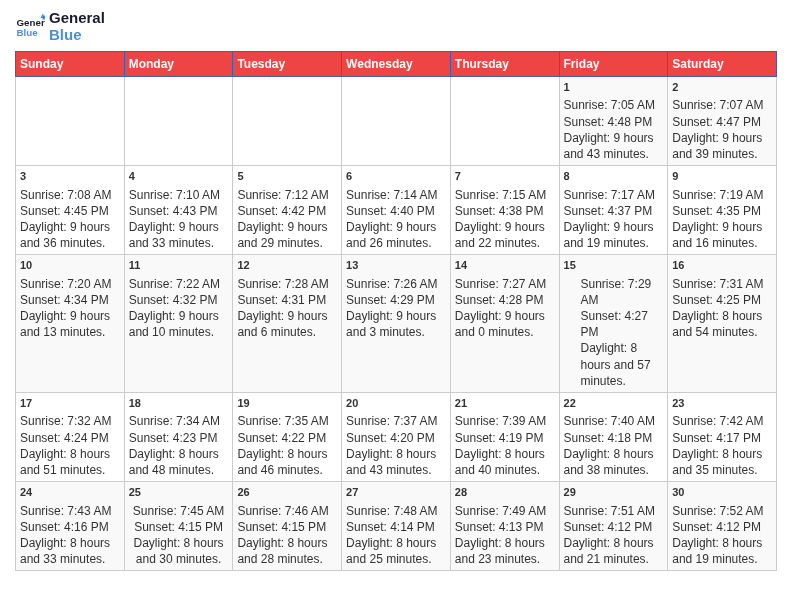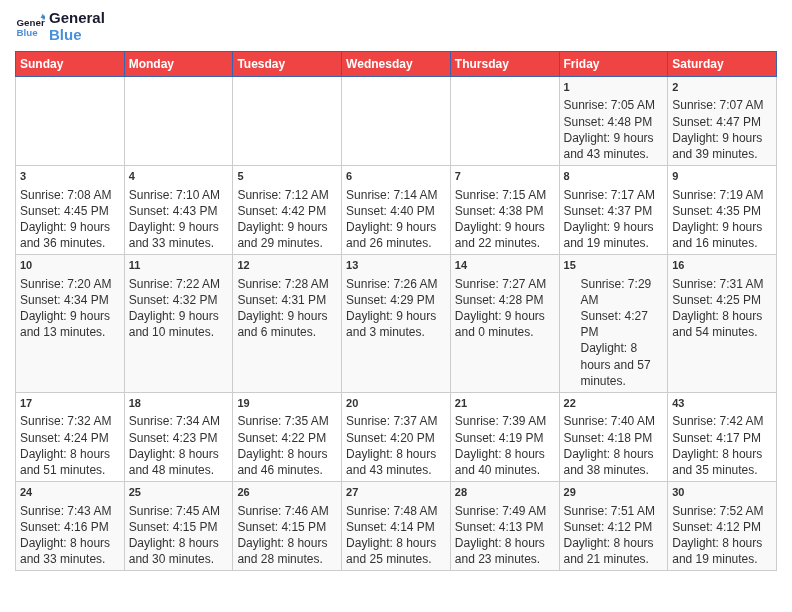--- a/index.html
+++ b/index.html
@@ -258,36 +258,36 @@
 Sunset: 4:19 PM
 Daylight: 8 hours and 40 minutes.</div>
           </td>
           <td>
             <div class="day-number">22</div>
             <div class="day-info" style="white-space: pre-line;">Sunrise: 7:40 AM
 Sunset: 4:18 PM
 Daylight: 8 hours and 38 minutes.</div>
           </td>
           <td>
-            <div class="day-number">43</div>
+            <div class="day-number">23</div>
             <div class="day-info" style="white-space: pre-line;">Sunrise: 7:42 AM
 Sunset: 4:17 PM
 Daylight: 8 hours and 35 minutes.</div>
           </td>
         </tr>
         <tr>
           <td>
             <div class="day-number">24</div>
             <div class="day-info" style="white-space: pre-line;">Sunrise: 7:43 AM
 Sunset: 4:16 PM
 Daylight: 8 hours and 33 minutes.</div>
           </td>
           <td>
             <div class="day-number">25</div>
-            <div class="day-info" style="white-space: pre-line;">Sunrise: 7:45 AM
+            <div class="day-info" style="white-space: pre-line; text-align: center;">Sunrise: 7:45 AM
 Sunset: 4:15 PM
 Daylight: 8 hours and 30 minutes.</div>
           </td>
           <td>
             <div class="day-number">26</div>
             <div class="day-info" style="white-space: pre-line;">Sunrise: 7:46 AM
 Sunset: 4:15 PM
 Daylight: 8 hours and 28 minutes.</div>
           </td>
           <td>

